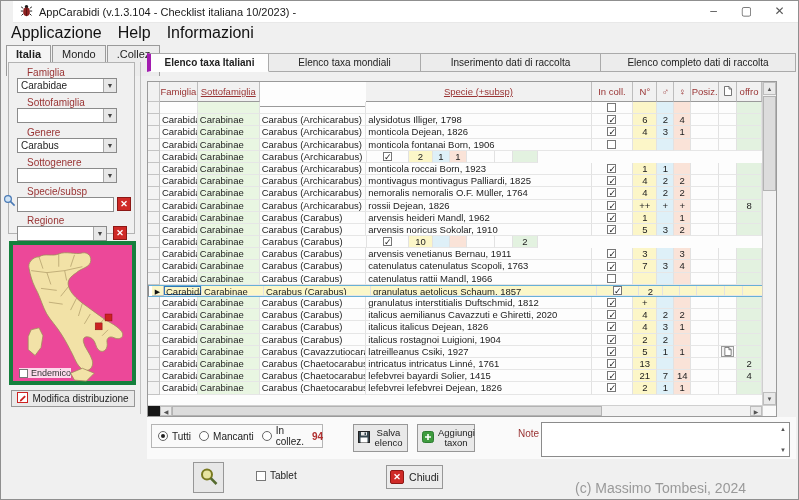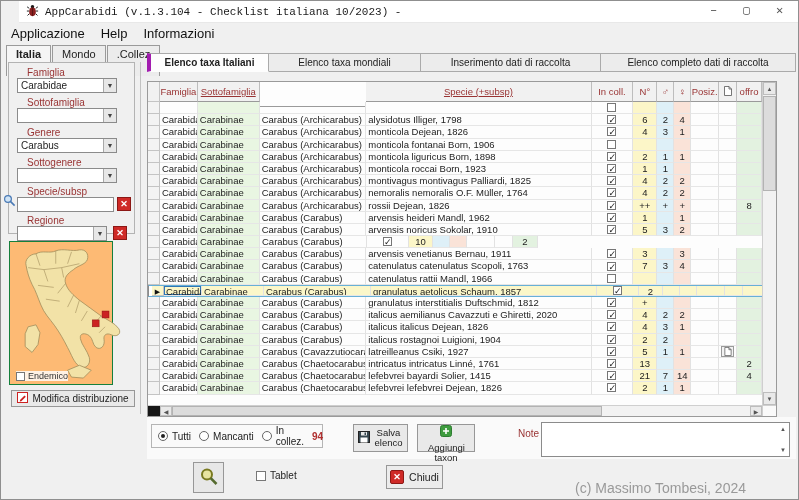--- a/index.html
+++ b/index.html
@@ -2,48 +2,48 @@
 <html><head>
 <meta charset="utf-8">
 <style>
   html,body{margin:0;padding:0;background:#d8d8d8;}
   *{box-sizing:border-box;}
   #window{position:relative;width:799px;height:500px;background:#f0f0f0;
     font-family:"Liberation Sans",sans-serif;font-size:11px;color:#222;
     border:1px solid #8f8f8f;overflow:hidden;}
 
   
-  .titlebar{position:absolute;left:18px;top:0;right:0;height:22px;background:#ffffff;
-    display:flex;align-items:center;padding-left:7px;border-bottom:1px solid #e8e8e8;font-family:Liberation Mono, monospace;}
+  .titlebar{position:absolute;left:12px;top:0;right:0;height:22px;background:#ffffff;
+    display:flex;align-items:center;padding-left:7px;border-bottom:1px solid #e8e8e8;}
   .title-text{margin-left:6px;font-size:11px;color:#1a1a1a;}
   .win-controls{position:absolute;right:2px;top:0;height:22px;display:flex;}
   .win-btn{width:33px;text-align:center;line-height:21px;color:#555;font-size:12px;cursor:default;}
 
   
   .menubar{position:absolute;left:0;top:22px;right:0;height:20px;background:#f0f0f0;
     display:flex;align-items:center;padding-left:2px;}
-  .menu-item{padding:2px 8px;font-size:13px;color:#111;}
+  .menu-item{padding:2px 8px;font-size:16px;color:#111;}
 
   
   .left-tabs{position:absolute;left:5px;top:44px;height:31px;display:flex;}
   .ltab{padding:2px 9px;border:1px solid #9a9a9a;border-bottom:none;background:#ececec;
     font-size:11px;color:#222;margin-right:1px;}
   .ltab.active{background:#f5f5f5;font-weight:bold;}
   .left-page-line{position:absolute;left:139px;top:61px;width:1px;height:352px;background:#c2c2c2;}
   .fieldbox{position:absolute;left:7px;top:61px;width:127px;height:172px;border:1px solid #b3b3b3;background:#f0f0f0;}
   .fld-label{position:absolute;color:#993333;font-size:10px;white-space:nowrap;}
   .sel{position:absolute;height:15px;background:#fff;border:1px solid #8b8b8b;font-size:10px;
     line-height:13px;padding:0 14px 0 3px;overflow:hidden;white-space:nowrap;}
   .sel .arr{position:absolute;right:0;top:0;bottom:0;width:13px;background:#e7e7e7;
     border-left:1px solid #a8a8a8;color:#444;font-size:7px;text-align:center;line-height:13px;}
   .txt{position:absolute;height:15px;background:#fff;border:1px solid #8b8b8b;font-size:10px;padding:0 3px;
     font-family:"Liberation Sans",sans-serif;}
   .xbtn{position:absolute;width:14px;height:14px;background:#cf2a27;border:1px solid #8c1815;
     color:#fff;font-size:9px;font-weight:bold;text-align:center;line-height:12px;}
-  .mapbox{position:absolute;left:8px;top:240px;width:104px;height:144px;background:#fdba74;border:1px solid #15803d;}
+  .mapbox{position:absolute;left:8px;top:240px;width:127px;height:144px;background:#ec4899;border:4px solid #15803d;}
   .endemico{position:absolute;left:6px;bottom:3px;display:flex;align-items:center;gap:3px;
     font-size:9px;color:#333;background:rgba(255,255,255,.8);}
   .cb{width:9px;height:9px;border:1px solid #777;background:#fff;display:inline-block;}
   .modifica-btn{position:absolute;left:10px;top:389px;width:124px;height:17px;background:#e9e9e9;
     border:1px solid #979797;font-size:10px;display:flex;align-items:center;justify-content:center;gap:4px;}
 
   
   .main-tabs{position:absolute;left:146px;top:52px;width:649px;height:19px;display:flex;}
   .mtab{border:1px solid #aaa;border-left:none;background:#ececec;font-size:10px;color:#222;
     display:flex;align-items:center;justify-content:center;}
@@ -321,21 +321,20 @@
           <div class="gc c-f"></div>
           <div class="gc c-pos"></div>
           <div class="gc c-doc"></div>
           <div class="gc c-off"></div>
         </div>
         <div class="grow">
           <div class="gc c-sel"></div>
           <div class="gc c-fam">Carabidae</div>
           <div class="gc c-sfam">Carabinae</div>
           <div class="gc c-gen">Carabus (Archicarabus)</div>
-          <div class="gc c-spe">monticola liguricus Born, 1898</div>
           <div class="gc c-coll">
             <span class="gcheck">✓</span>
           </div>
           <div class="gc c-n">2</div>
           <div class="gc c-m">1</div>
           <div class="gc c-f">1</div>
           <div class="gc c-pos"></div>
           <div class="gc c-doc"></div>
           <div class="gc c-off"></div>
         </div>
@@ -697,21 +696,21 @@
     <span>
       <svg width="12" height="12" viewBox="0 0 12 12">
           <rect x="0.5" y="0.5" width="11" height="11" fill="#37474f" stroke="#222"></rect>
           <rect x="3" y="1" width="6" height="3.5" fill="#e8e8e8"></rect>
           <rect x="6.5" y="1.5" width="1.5" height="2.5" fill="#37474f"></rect>
           <rect x="2.5" y="6.5" width="7" height="5" fill="#fff"></rect>
         </svg>
     </span>
     <span class="lbl">Salva elenco</span>
   </div>
-  <div class="fbtn" style="left:416px;width:58px;flex-direction:column;">
+  <div class="fbtn" style="left:416px;width:58px;">
     <span>
       <svg width="12" height="12" viewBox="0 0 12 12">
           <rect x="0.5" y="0.5" width="11" height="11" rx="2" fill="#3f9c3f" stroke="#2e7d32"></rect>
           <path d="M6,3 L6,9 M3,6 L9,6" stroke="#fff" stroke-width="1.6"></path>
         </svg>
     </span>
     <span class="lbl">Aggiungi taxon</span>
   </div>
 
   <span class="note-label">Note</span>

